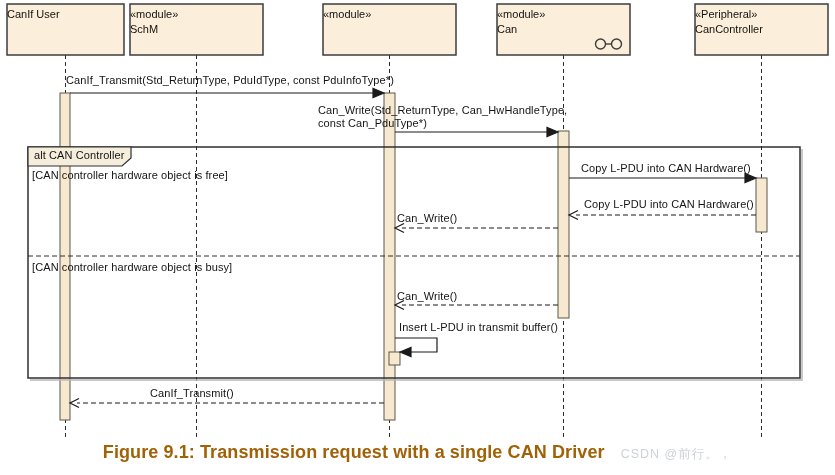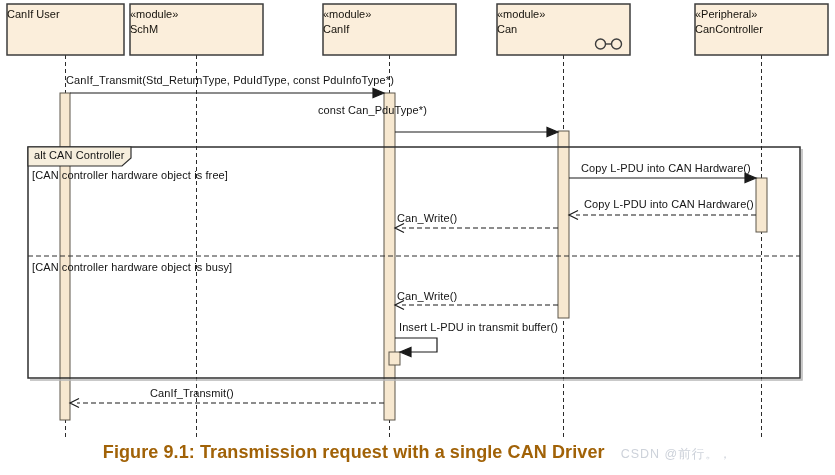--- a/index.html
+++ b/index.html
@@ -115,37 +115,37 @@
 
   <div class="ptext" style="left:7px;top:7px;width:117px">
     <div>CanIf User</div>
   </div>
   <div class="ptext" style="left:130px;top:7px;width:133px">
     <div>«module»</div>
     <div>SchM</div>
   </div>
   <div class="ptext" style="left:323px;top:7px;width:133px">
     <div>«module»</div>
-    <div>CanIf</div>
   </div>
   <div class="ptext" style="left:497px;top:7px;width:133px">
     <div>«module»</div>
     <div>Can</div>
   </div>
   <div class="ptext" style="left:695px;top:7px;width:127px">
     <div>«Peripheral»</div>
     <div>CanController</div>
   </div>
 
   <div class="frag-op" style="left:34px;top:149px">alt CAN Controller</div>
   <div class="lbl" style="left:32px;top:169px">[CAN controller hardware object is free]</div>
   <div class="lbl" style="left:32px;top:261px">[CAN controller hardware object is busy]</div>
 
   <div class="lbl" style="left:66px;top:74px">CanIf_Transmit(Std_ReturnType, PduIdType, const PduInfoType*)</div>
   <div class="lbl" style="left:318px;top:104px">
+    <div>Can_Write(Std_ReturnType, Can_HwHandleType,</div>
     <div>const Can_PduType*)</div>
   </div>
   <div class="lbl" style="left:581px;top:162px">Copy L-PDU into CAN Hardware()</div>
   <div class="lbl" style="left:584px;top:198px">Copy L-PDU into CAN Hardware()</div>
   <div class="lbl" style="left:397px;top:212px">Can_Write()</div>
   <div class="lbl" style="left:397px;top:290px">Can_Write()</div>
   <div class="lbl" style="left:399px;top:321px">Insert L-PDU in transmit buffer()</div>
   <div class="lbl" style="left:150px;top:387px">CanIf_Transmit()</div>
 
   <div class="caption-row">

